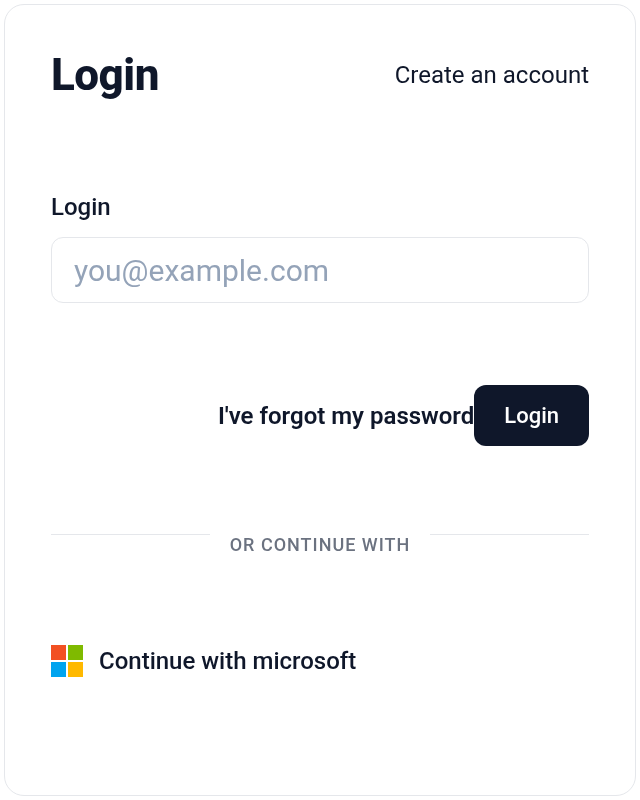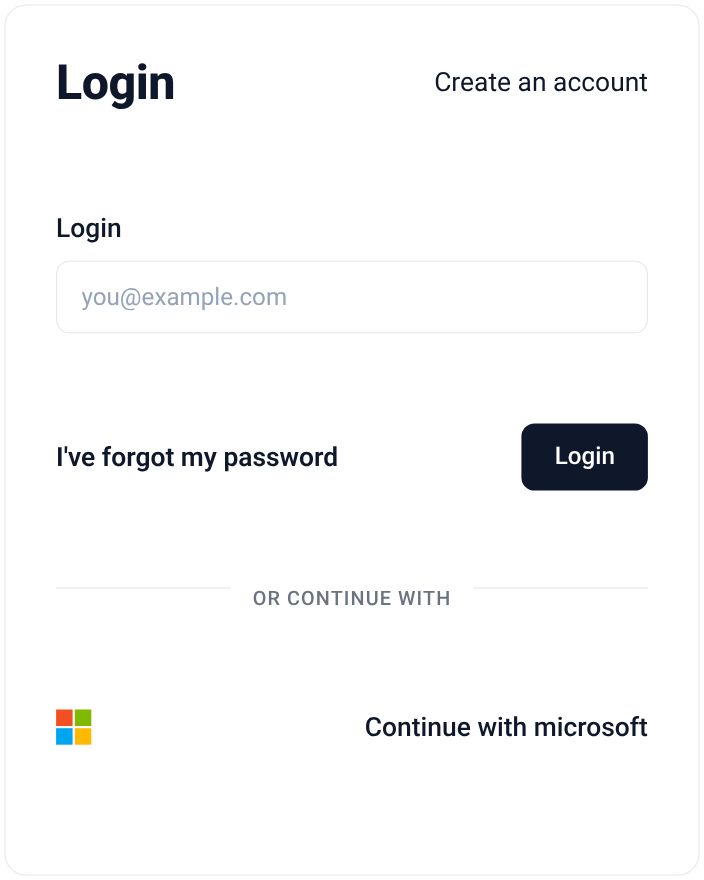--- a/index.html
+++ b/index.html
@@ -52,32 +52,32 @@
       font-weight: 500;
       color: #0f172a;
       margin-bottom: 16px;
     }
     .input {
       width: 100%;
       height: 66px;
       border: 1px solid #e5e7eb;
       border-radius: 12px;
       padding: 0 22px;
-      font-size: 22px;
+      font-size: 30px;
       color: #0f172a;
       background: #ffffff;
       outline: none;
       font-family: inherit;
     }
     .input::placeholder {
       color: #94a3b8;
     }
     .action-row {
       display: flex;
-      justify-content: space-between;
+      justify-content: flex-end;
       align-items: center;
       margin-top: 4px;
       margin-bottom: 40px;
     }
     .forgot-link {
       font-size: 24px;
       font-weight: 600;
       color: #0f172a;
       cursor: pointer;
     }
@@ -105,21 +105,21 @@
     }
     .divider-text {
       font-size: 18px;
       letter-spacing: 1px;
       color: #6b7280;
       font-weight: 500;
     }
     .sso-btn {
       display: flex;
       align-items: center;
-      justify-content: space-between;
+      justify-content: flex-start;
       gap: 16px;
       background: transparent;
       border: none;
       font-size: 24px;
       font-weight: 500;
       color: #0f172a;
       cursor: pointer;
       font-family: inherit;
       width: 100%;
       padding: 10px 0;

